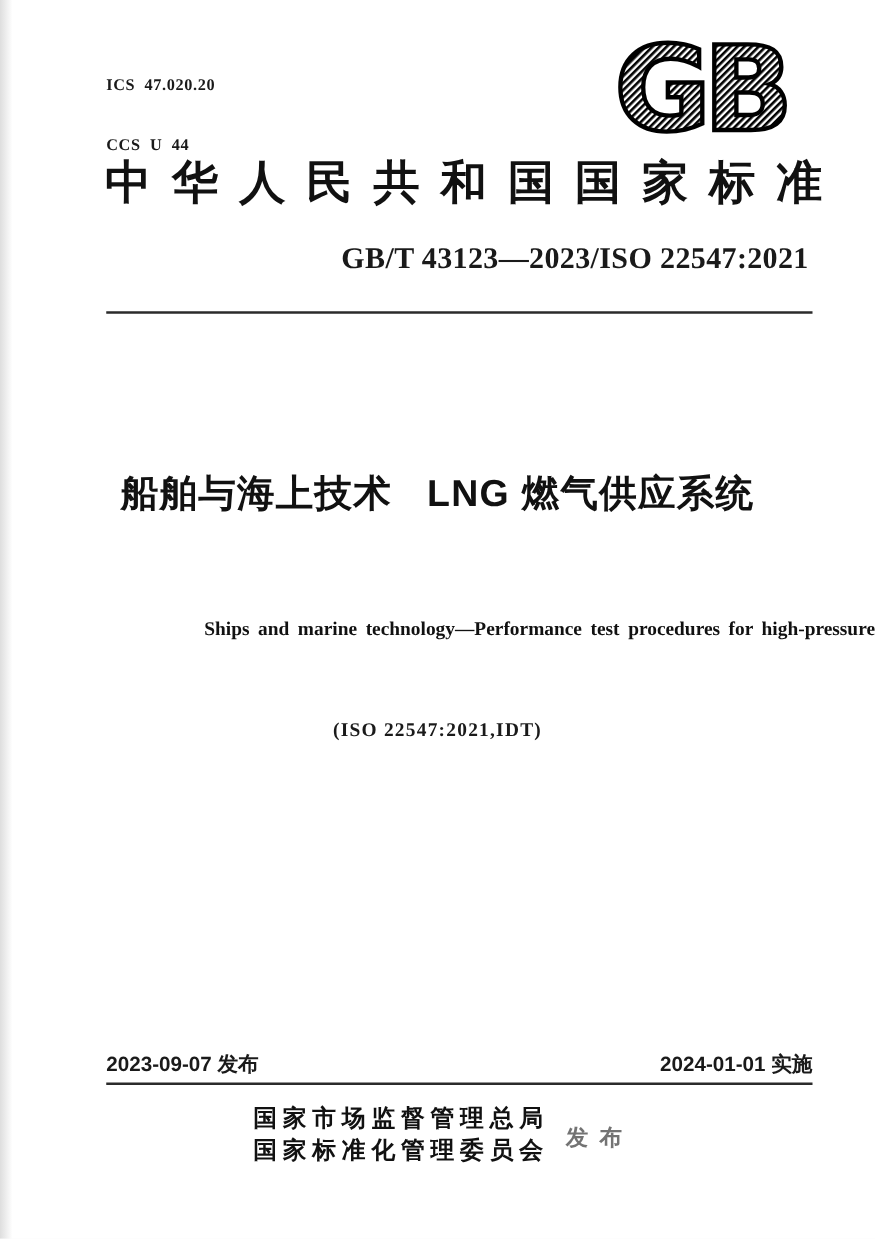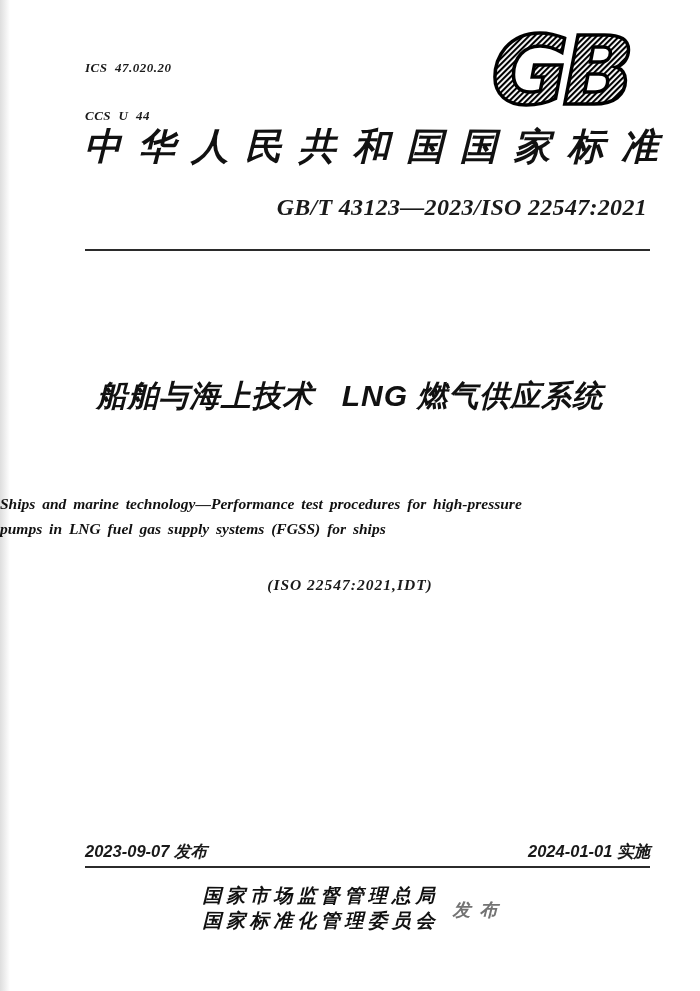--- a/index.html
+++ b/index.html
@@ -7,21 +7,20 @@
     width: 700px; height: 991px;
     background: #f2f2f2;
     font-family: "Liberation Sans", "DejaVu Sans", sans-serif;
     color: #1a1a1a;
   }
   .page {
     position: relative;
     width: 700px; height: 991px;
     background: #ffffff;
     overflow: hidden;
-    font-style: italic;
   }
   
   .page::before {
     content: "";
     position: absolute; left: 0; top: 0; bottom: 0; width: 10px;
     background: linear-gradient(90deg, rgba(160,160,160,.35), rgba(160,160,160,0));
     pointer-events: none;
   }
 
   .ics-block {
@@ -56,21 +55,21 @@
     position: absolute; left: 0; top: 372px; width: 700px;
     text-align: center;
     font-family: "Liberation Sans", "DejaVu Sans", sans-serif;
     font-weight: bold; font-size: 30px; line-height: 47px;
     letter-spacing: 1px; color: #111;
   }
   .title-zh .line { white-space: pre; }
 
   .title-en {
     position: absolute; left: 0; top: 491px; width: 700px;
-    text-align: left;
+    text-align: right;
     font-family: "Liberation Serif", "DejaVu Serif", serif;
     font-weight: bold; font-size: 15.5px; line-height: 25px;
     word-spacing: 3px; color: #111;
   }
 
   .iso-note {
     position: absolute; left: 0; top: 576px; width: 700px;
     text-align: center;
     font-family: "Liberation Serif", "DejaVu Serif", serif;
     font-weight: bold; font-size: 15.5px; letter-spacing: 1px;
@@ -137,21 +136,20 @@
   <div class="std-no">GB/T 43123—2023/ISO 22547:2021</div>
 
   <div class="rule rule-top"></div>
 
   <div class="title-zh">
     <div class="line">船舶与海上技术   LNG 燃气供应系统</div>
   </div>
 
   <div class="title-en">
     <div>Ships and marine technology—Performance test procedures for high-pressure</div>
-    <div>pumps in LNG fuel gas supply systems (FGSS) for ships</div>
   </div>
 
   <div class="iso-note">(ISO 22547:2021,IDT)</div>
 
   <div class="date-row">
     <span>2023-09-07 发布</span>
     <span>2024-01-01 实施</span>
   </div>
 
   <div class="rule rule-bottom"></div>

